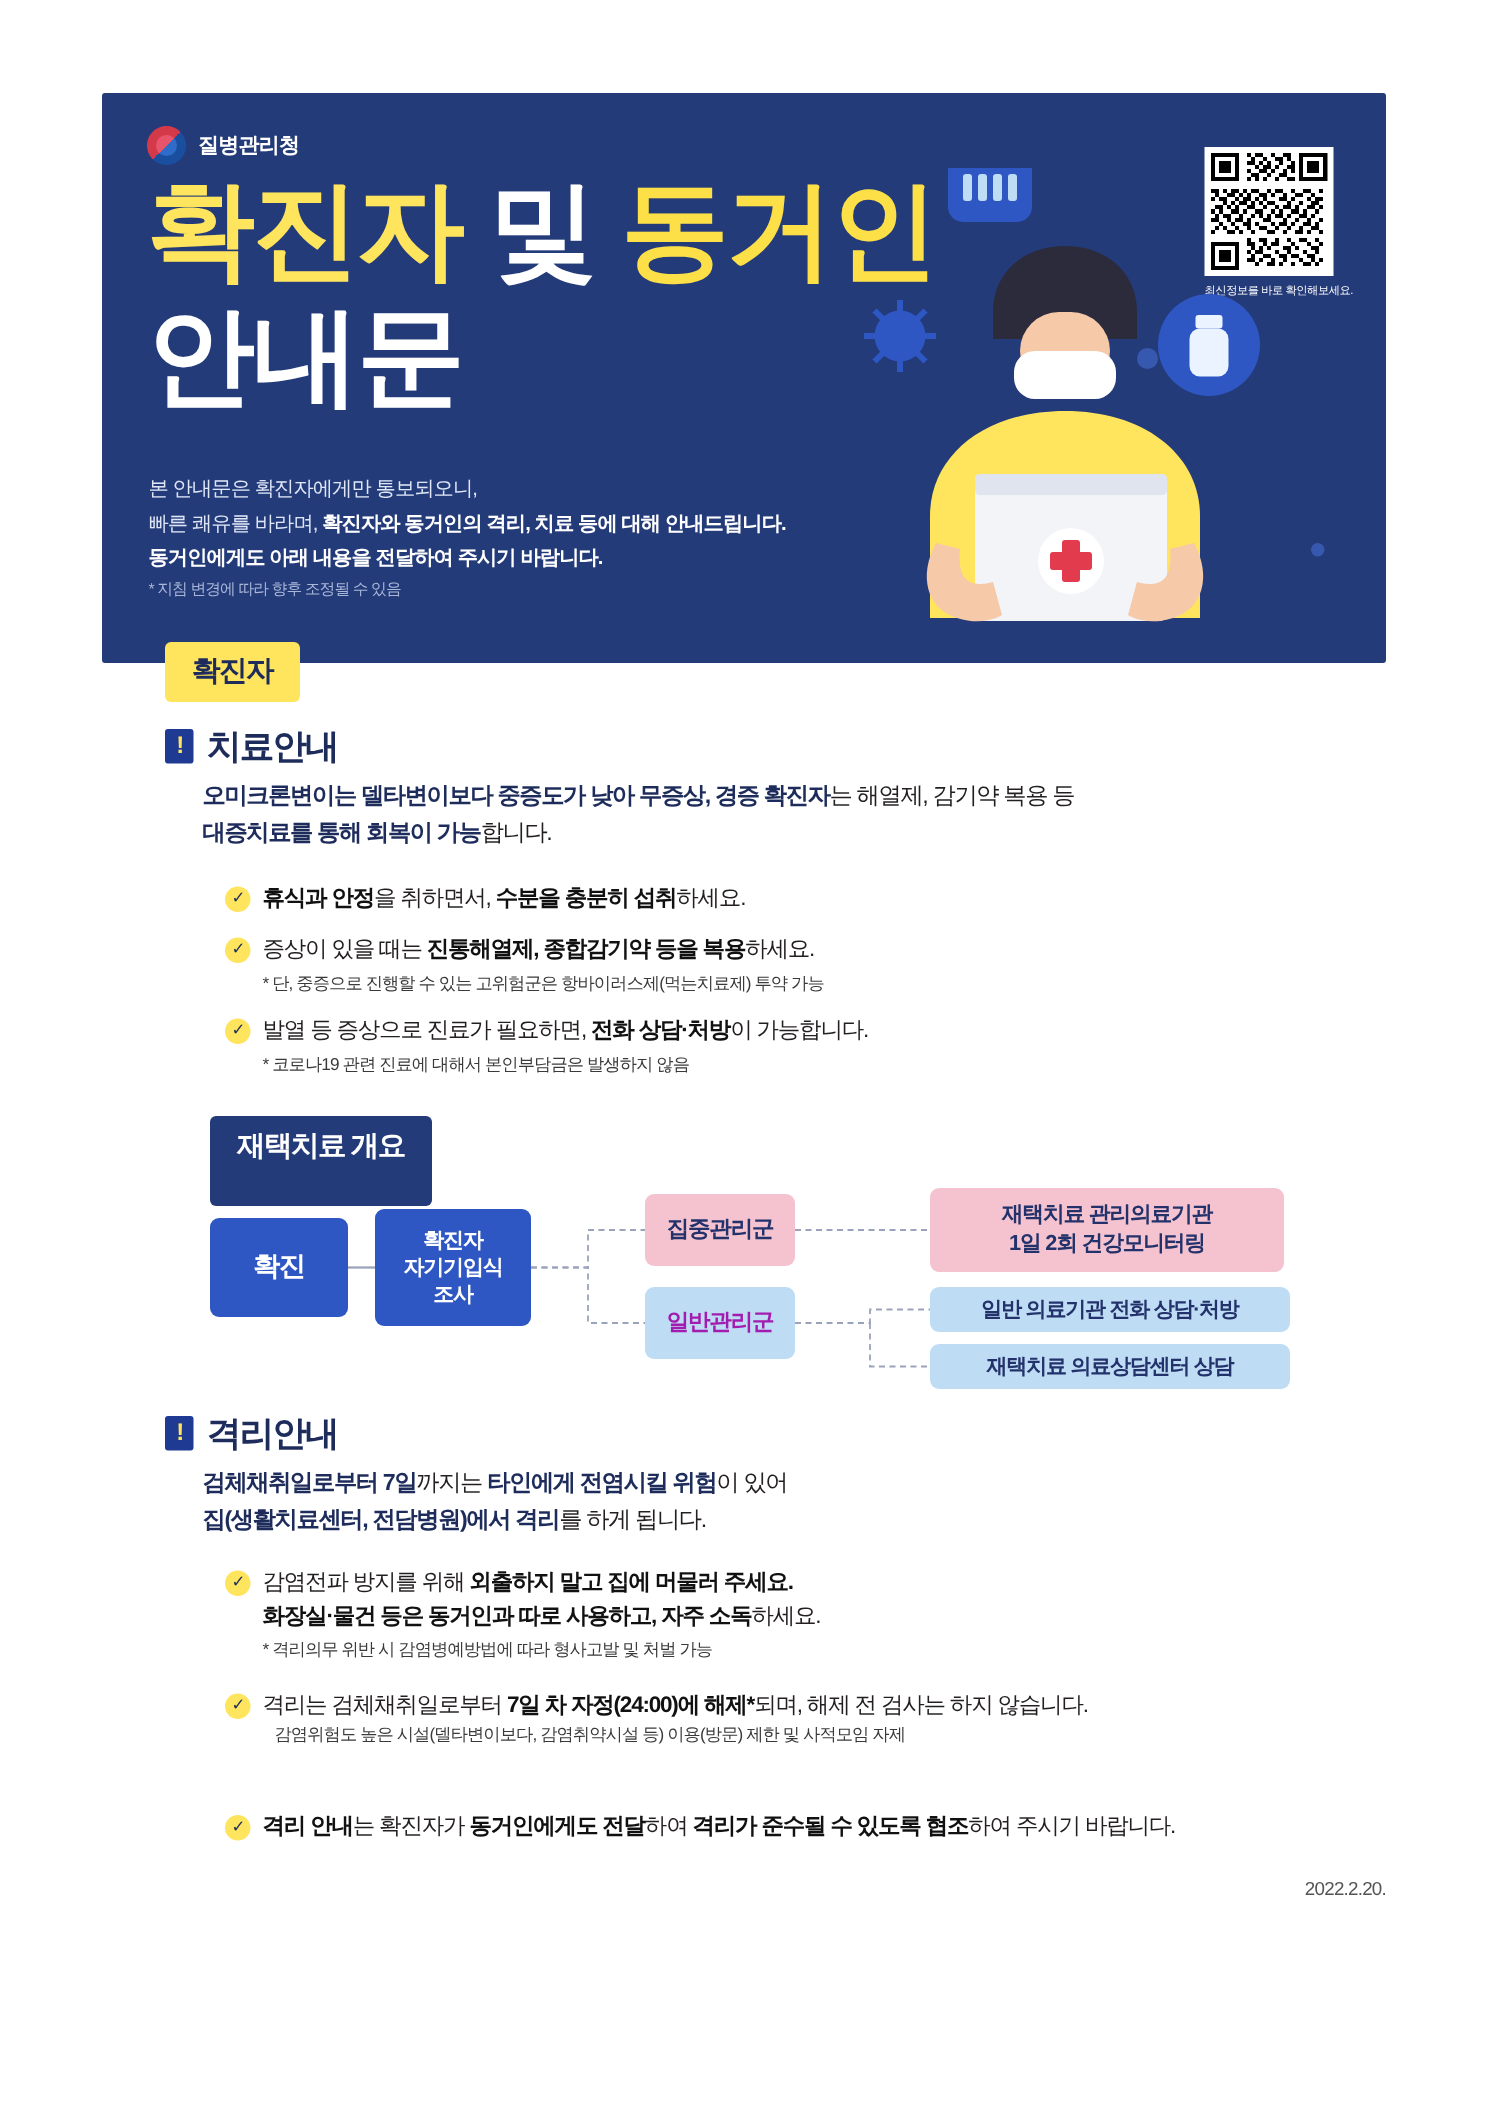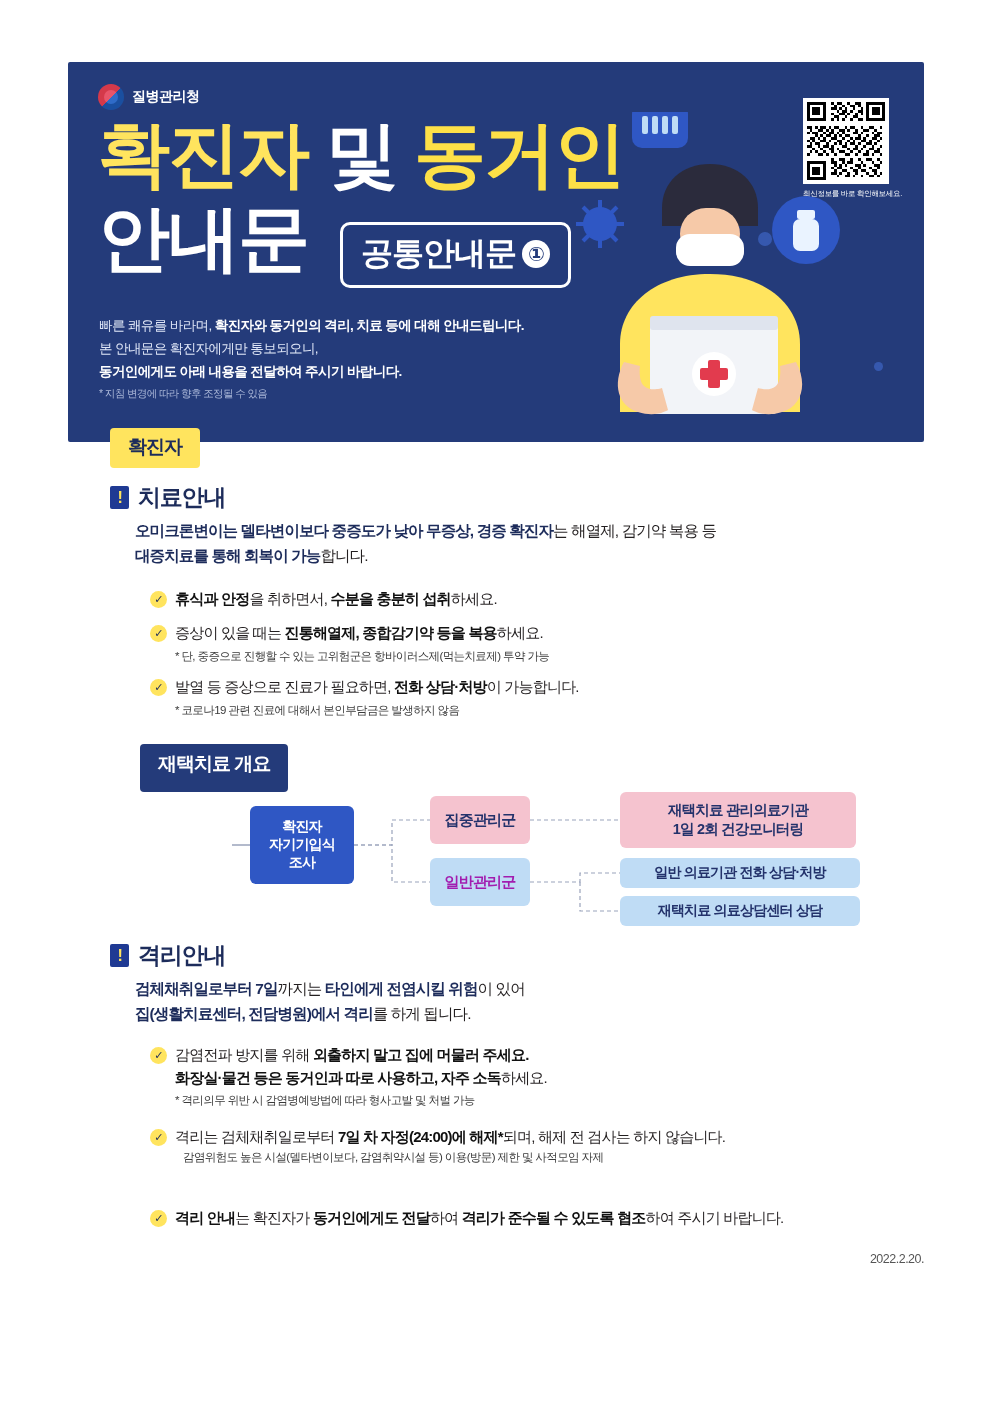--- a/index.html
+++ b/index.html
@@ -87,21 +87,21 @@
 
   
   .chip-yellow {
     position:absolute; left:110px; top:428px;
     background:#ffe45e; color:#1d2c5b; font-weight:bold;
     font-size:19px; padding:6px 18px 8px; border-radius:4px; letter-spacing:-1px;
   }
   .chip-navy {
     position:absolute; left:140px; top:744px;
     background:#243b7a; color:#ffffff; font-weight:bold;
-    font-size:19px; padding:7px 18px 15px; border-radius:4px; letter-spacing:-1px;
+    font-size:19px; padding:7px 18px 27px; border-radius:4px; letter-spacing:-1px;font-family:Liberation Serif, serif;
   }
 
   .head {
     position:absolute; display:flex; align-items:center; gap:9px;
     font-size:23px; font-weight:bold; color:#1d2c5b; letter-spacing:-1.2px;
   }
   .bang {
     width:19px; height:23px; background:#1f3a93; color:#ffe45e;
     display:flex; align-items:center; justify-content:center;
     font-size:16px; font-weight:bold; border-radius:2px;
@@ -181,30 +181,26 @@
     <div class="logo-text">질병관리청</div>
   </div>
 
   <div class="title1">
     <span class="y">확진자</span>
     <span class="w">및</span>
     <span class="c">동거인</span>
   </div>
   <div class="title2">안내문</div>
 
-  <div class="badge">
-    <span>공통안내문</span>
-    <span class="num">①</span>
-  </div>
 
   <div class="hero-desc">
+    <div>본 안내문은 확진자에게만 통보되오니,</div>
     <div>
       <span>빠른 쾌유를 바라며, </span><b>확진자와 동거인의 격리, 치료 등에 대해 안내드립니다.</b>
     </div>
-    <div>본 안내문은 확진자에게만 통보되오니,</div>
     <div><b>동거인에게도 아래 내용을 전달하여 주시기 바랍니다.</b></div>
     <div class="note">* 지침 변경에 따라 향후 조정될 수 있음</div>
   </div>
 
   <div class="qr-wrap">
     <div class="qr">
       <svg width="78" height="78" viewBox="0 0 29 29" shape-rendering="crispEdges">
         <rect width="29" height="29" fill="#fff"></rect>
         <g fill="#000">
           <rect x="0" y="0" width="7" height="7"></rect>
@@ -478,20 +474,21 @@
 
 <div class="flow">
   <svg width="720" height="140">
     <line x1="92" y1="49" x2="110" y2="49" stroke="#9aa3bb" stroke-width="1.5"></line>
     <path d="M214 49 H252 V24 H290" stroke="#9aa3bb" stroke-width="1.2" fill="none" stroke-dasharray="4 3"></path>
     <path d="M214 49 H252 V86 H290" stroke="#9aa3bb" stroke-width="1.2" fill="none" stroke-dasharray="4 3"></path>
     <path d="M390 24 H440 V24 H480" stroke="#9aa3bb" stroke-width="1.2" fill="none" stroke-dasharray="4 3"></path>
     <path d="M390 86 H440 V77 H480" stroke="#9aa3bb" stroke-width="1.2" fill="none" stroke-dasharray="4 3"></path>
     <path d="M440 86 V115 H480" stroke="#9aa3bb" stroke-width="1.2" fill="none" stroke-dasharray="4 3"></path>
   </svg>
+  <div class="node n-confirm">확진</div>
   <div class="node n-survey" style="white-space:pre-line;">확진자
 자기기입식
 조사</div>
   <div class="node n-intense">집중관리군</div>
   <div class="node n-general">일반관리군</div>
   <div class="node n-pink" style="white-space:pre-line;">재택치료 관리의료기관
 1일 2회 건강모니터링</div>
   <div class="node n-blue2">재택치료 의료상담센터 상담</div>
   <div class="node n-blue1">일반 의료기관 전화 상담·처방</div>
 </div>

